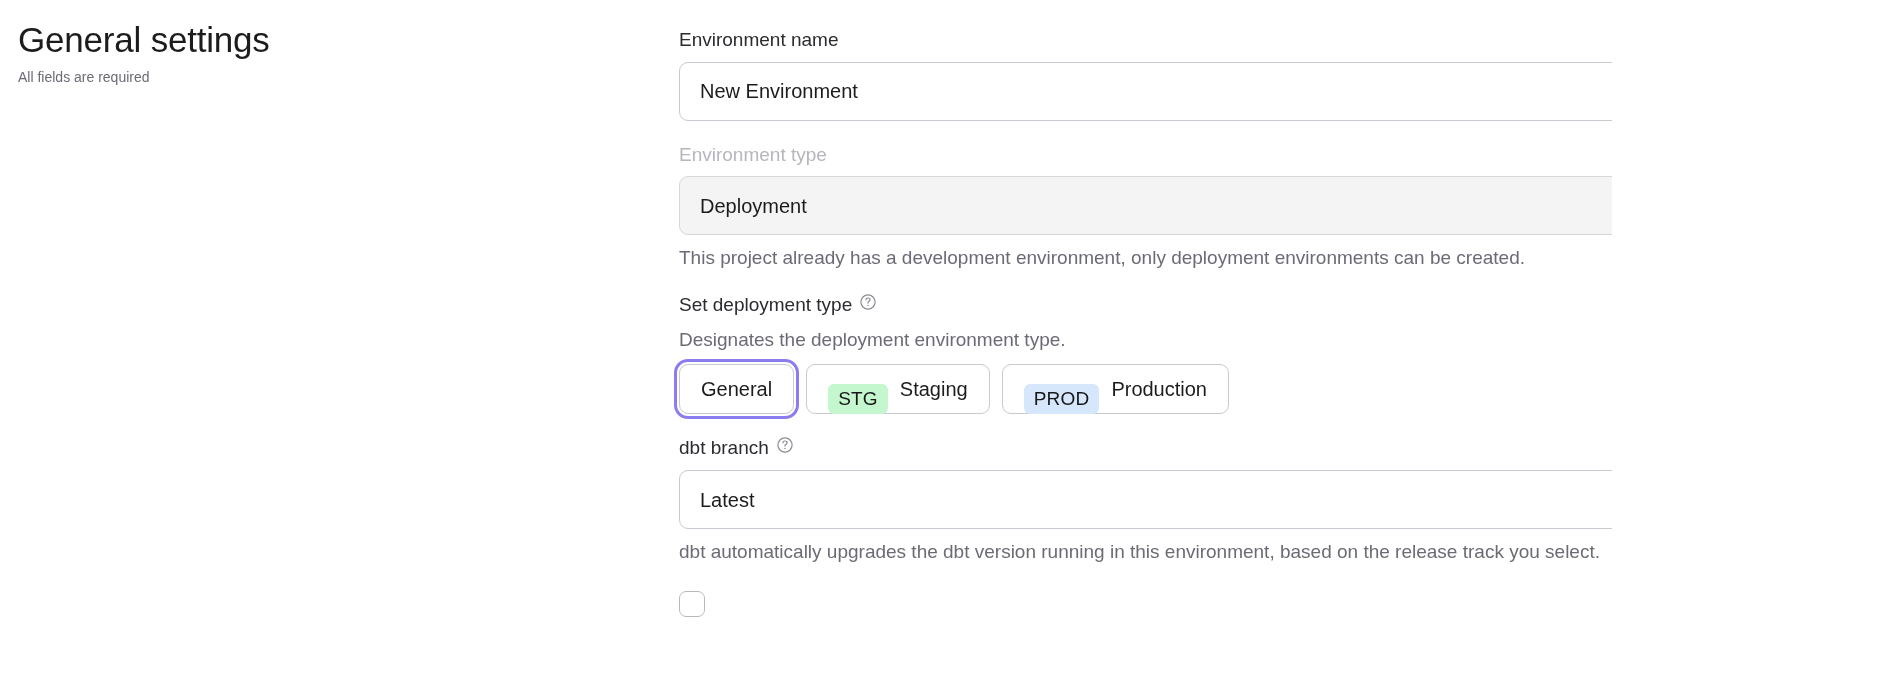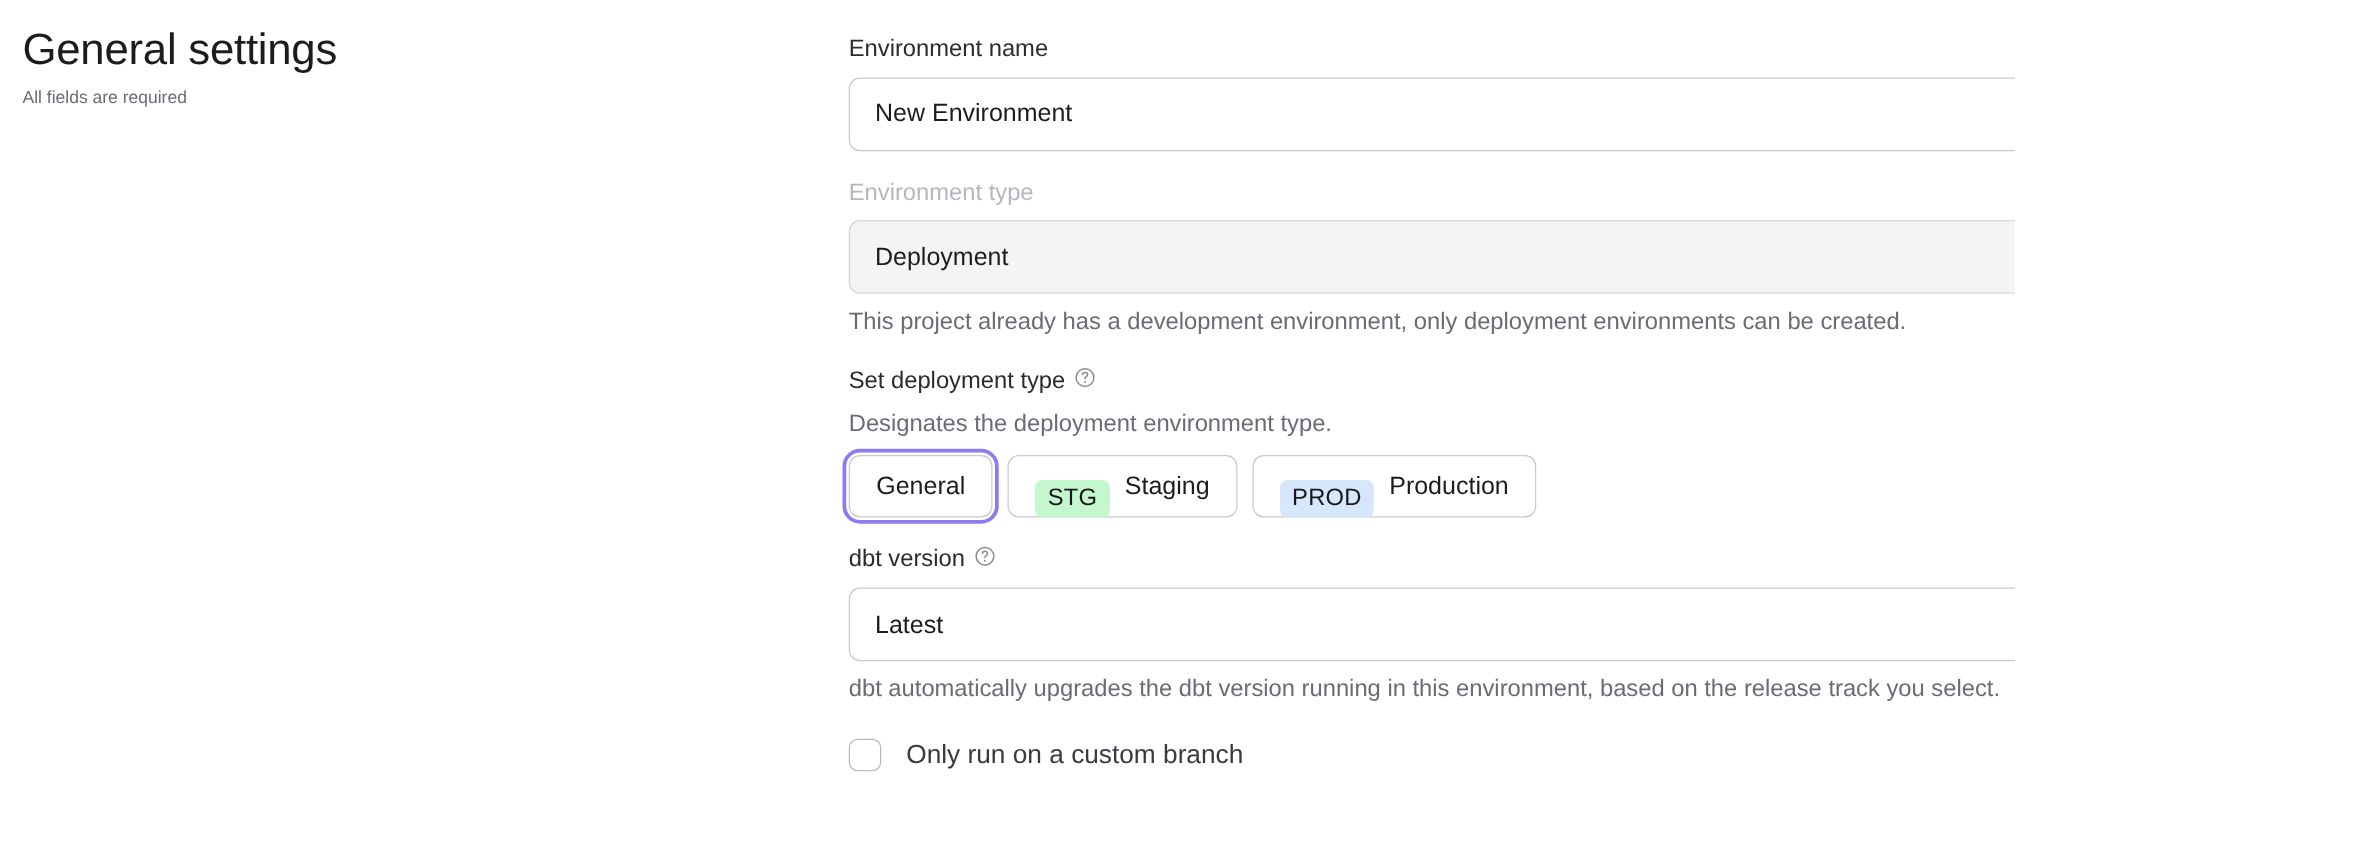--- a/index.html
+++ b/index.html
@@ -257,21 +257,21 @@
 
         <button class="seg-btn">
           <span class="badge prod">PROD</span>
           <span>Production</span>
         </button>
       </div>
     </div>
 
     <div class="section">
       <div class="label-row">
-        <span class="field-label">dbt version</span>
+        <span class="field-label">dbt branch</span>
         <span class="help-icon">
           <svg width="18" height="18" viewBox="0 0 18 18" fill="none">
             <circle cx="9" cy="9" r="7.1" stroke="currentColor" stroke-width="1.2"></circle>
             <path d="M6.95 6.85c0-1.1.93-1.85 2.05-1.85 1.12 0 2.02.72 2.02 1.77 0 .83-.48 1.23-1.2 1.68-.6.38-.85.72-.85 1.35v.26" stroke="currentColor" stroke-width="1.2" stroke-linecap="round"></path>
             <circle cx="9" cy="12.55" r="0.78" fill="currentColor"></circle>
           </svg>
         </span>
       </div>
       <div class="control">
         <span class="value">Latest</span>
@@ -279,17 +279,16 @@
           <svg width="18" height="18" viewBox="0 0 18 18" fill="none">
             <path d="M4 6.75L9 11.25L14 6.75" stroke="currentColor" stroke-width="1.5" stroke-linecap="round" stroke-linejoin="round"></path>
           </svg>
         </span>
       </div>
       <div class="help-text">dbt automatically upgrades the dbt version running in this environment, based on the release track you select.</div>
     </div>
 
     <div class="check-row">
       <span class="checkbox"></span>
-      <span class="check-label">Only run on a custom branch</span>
     </div>
 
   </div>
 </div>
 
 </body></html>

